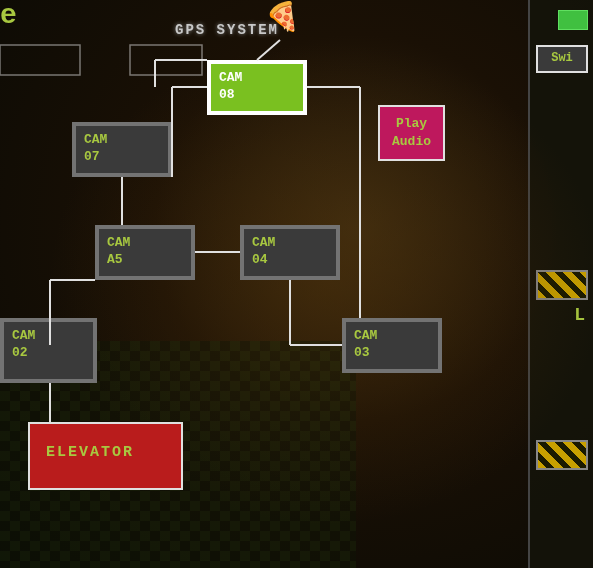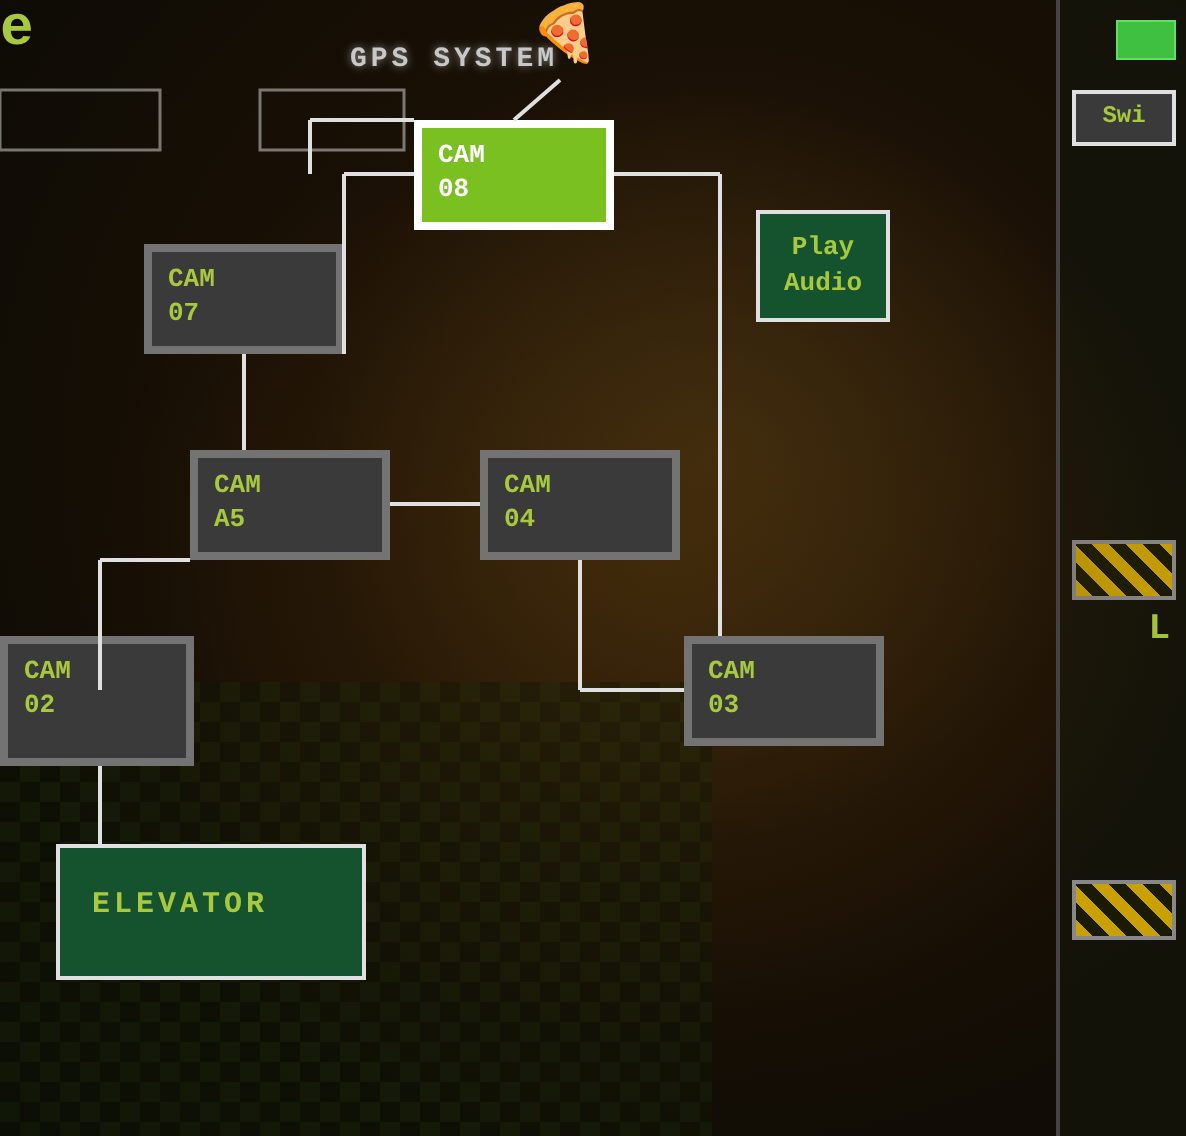--- a/index.html
+++ b/index.html
@@ -99,36 +99,36 @@
       width: 100%;
       height: 100%;
       z-index: 9;
     }
 
     
     .play-audio-btn {
       position: absolute;
       top: 105px;
       left: 378px;
-      background-color: #14532d;
+      background-color: #be185d;
       border: 2px solid #e0e0e0;
       color: #a8c840;
       font-family: 'Courier New', monospace;
       font-size: 13px;
       font-weight: bold;
       padding: 8px 12px;
       cursor: pointer;
       line-height: 1.4;
       text-align: center;
     }
 
     
     .elevator-node {
       position: absolute;
-      background-color: #14532d;
+      background-color: #b91c1c;
       border: 2px solid #e0e0e0;
       color: #a8c840;
       font-family: 'Courier New', monospace;
       font-size: 15px;
       font-weight: bold;
       padding: 20px 16px;
       cursor: pointer;
       letter-spacing: 2px;
     }
 

